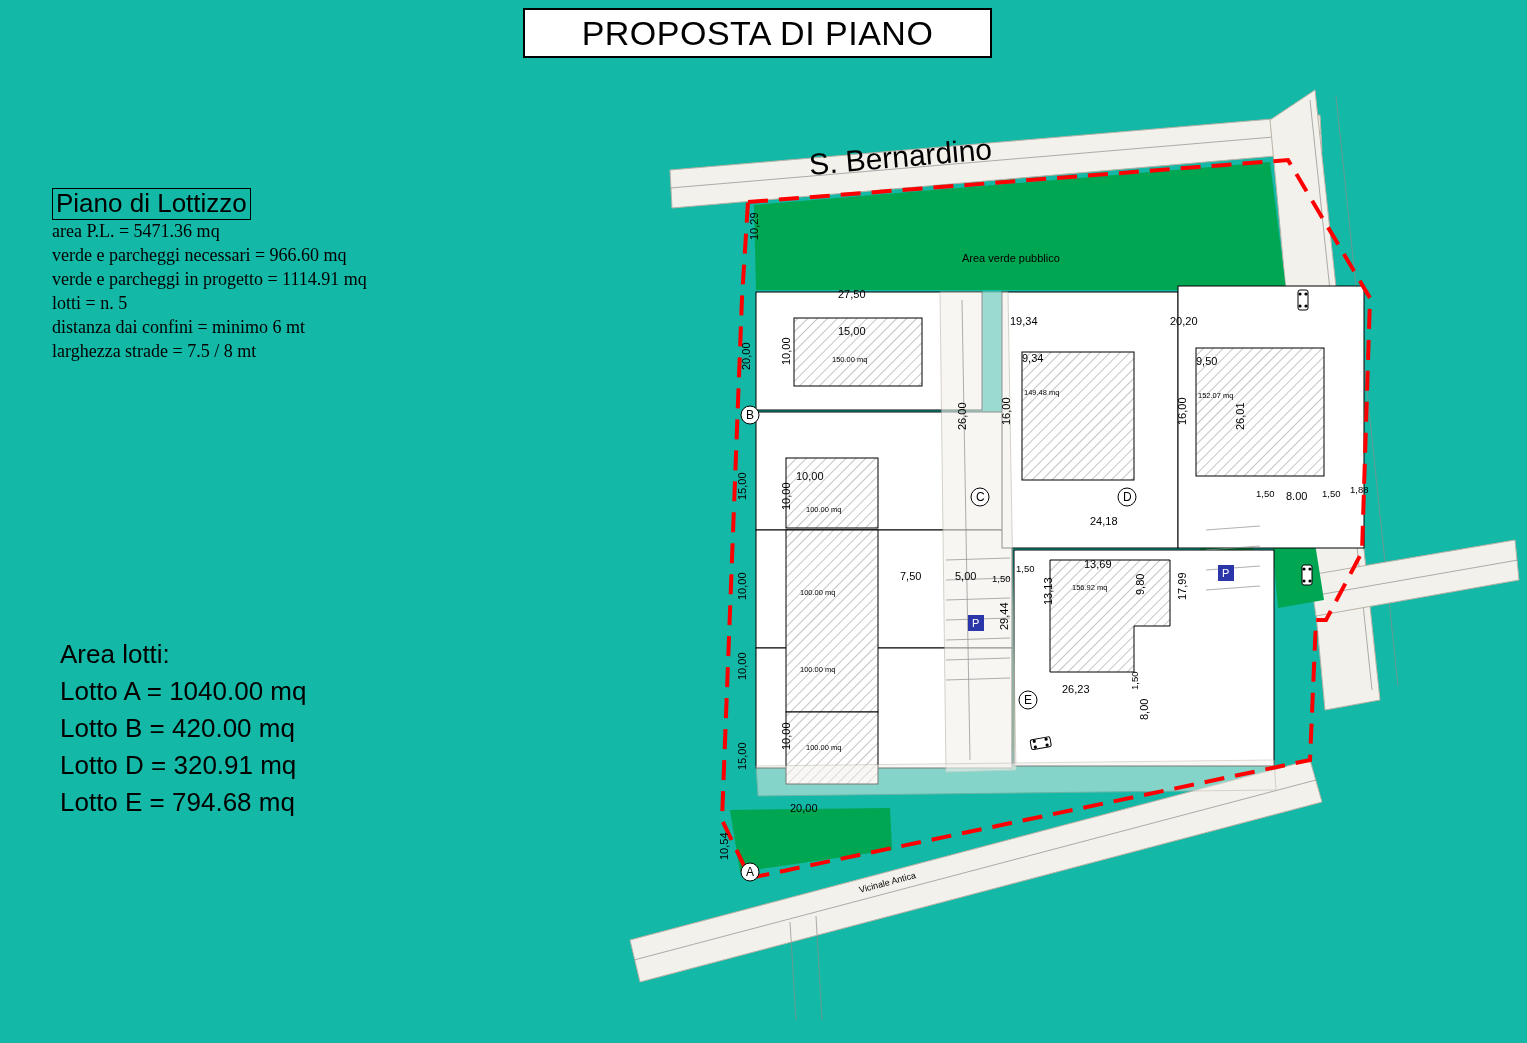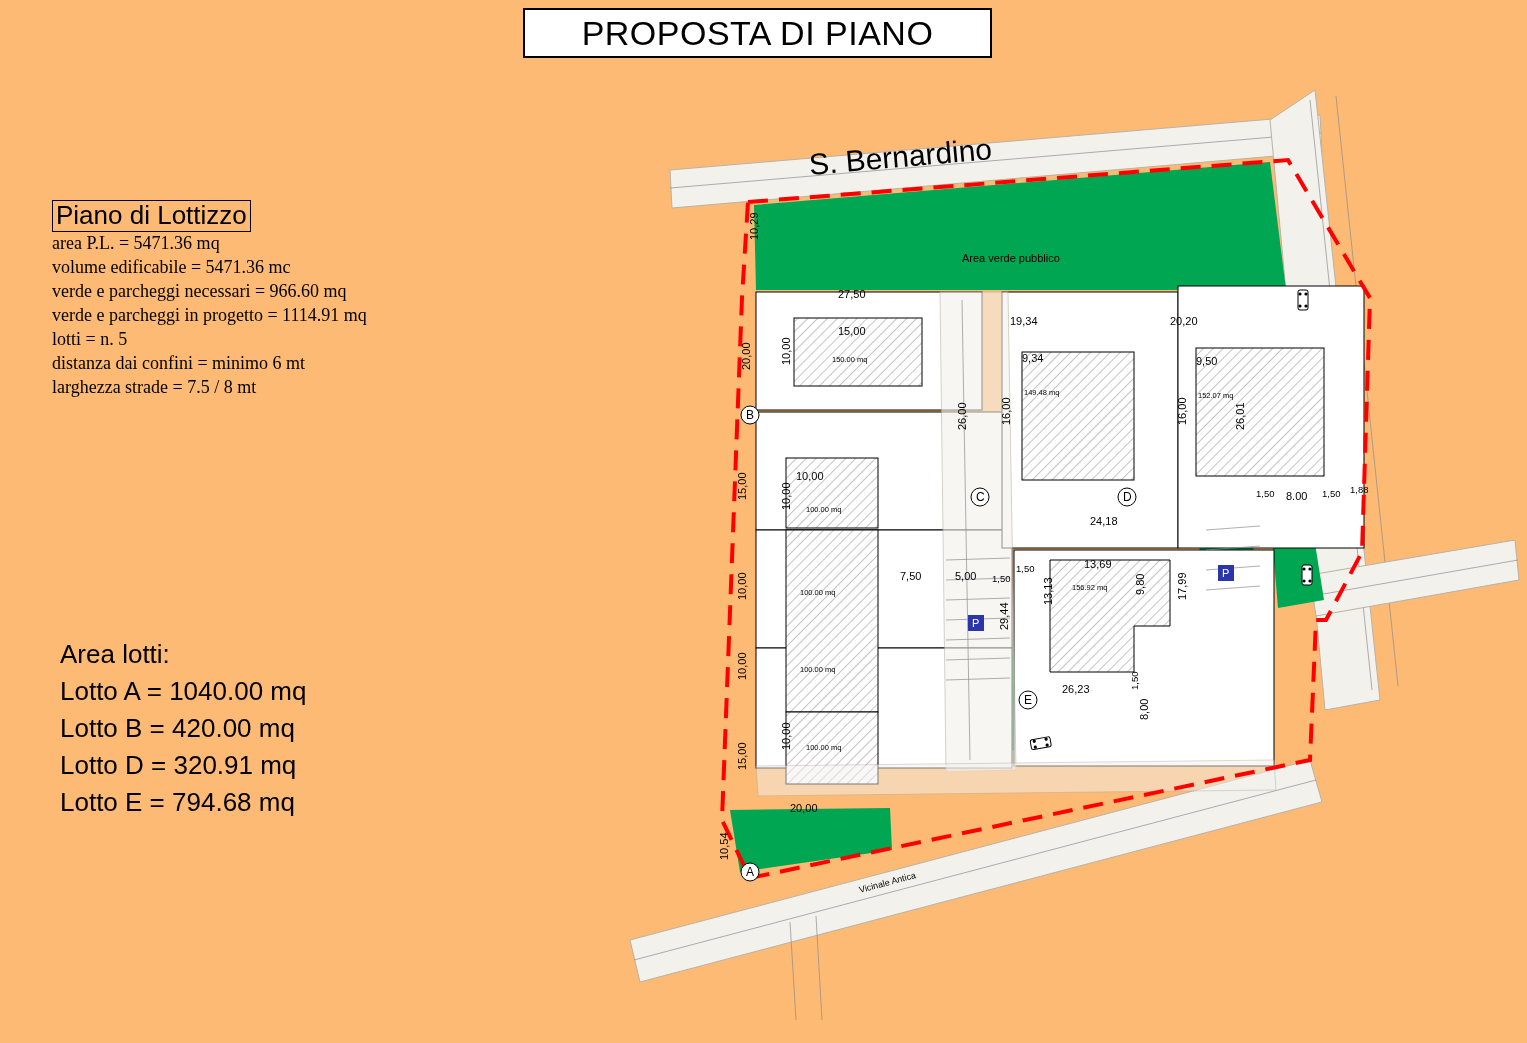--- a/index.html
+++ b/index.html
@@ -1,27 +1,27 @@
 <!DOCTYPE html>
 <html><head>
 <meta charset="utf-8">
 <style>
   html,body{margin:0;padding:0;background:#ffffff;}
   body{font-family:"Liberation Sans", sans-serif;}
-  #page{position:relative;width:1527px;height:1043px;background:#fdba74;overflow:hidden;}
+  #page{position:relative;width:1527px;height:1043px;background:#14b8a6;overflow:hidden;}
 
   
   #title-box{
     position:absolute;left:523px;top:8px;width:465px;height:46px;
     border:2px solid #000;background:#fff;display:flex;align-items:center;justify-content:center;
   }
   #title-box span{font-size:34px;letter-spacing:.5px;color:#000;}
 
   
-  #legend{position:absolute;left:52px;top:188px;width:660px;color:#000;margin-top:12px;}
+  #legend{position:absolute;left:52px;top:188px;width:660px;color:#000;}
   #legend .head{font-size:26px;border:1px solid #000;display:inline-block;padding:0 3px;line-height:1.15;}
   #legend .line{font-size:18px;line-height:1.33;white-space:nowrap;font-family:Liberation Serif, serif;}
   #lots{position:absolute;left:60px;top:636px;width:600px;color:#000;}
   #lots .line{font-size:26px;line-height:1.42;white-space:nowrap;}
 
   
   #drawing{position:absolute;left:610px;top:60px;width:910px;height:960px;}
   svg{display:block;}
 
   .dim{font-size:11px;font-family:"Liberation Sans", sans-serif;fill:#000;}
@@ -44,21 +44,20 @@
 
 <div id="page">
 
   <div id="title-box">
     <span>PROPOSTA DI PIANO</span>
   </div>
 
   <div id="legend">
     <div class="head">Piano di Lottizzo</div>
     <div class="line">area P.L. = 5471.36 mq</div>
-    <div class="line">volume edificabile = 5471.36 mc</div>
     <div class="line">verde e parcheggi necessari = 966.60 mq</div>
     <div class="line">verde e parcheggi in progetto = 1114.91 mq</div>
     <div class="line">lotti = n. 5</div>
     <div class="line">distanza dai confini = minimo 6 mt</div>
     <div class="line">larghezza strade = 7.5 / 8 mt</div>
   </div>
 
   <div id="lots">
     <div class="line">Area lotti:</div>
     <div class="line">Lotto A = 1040.00 mq</div>

